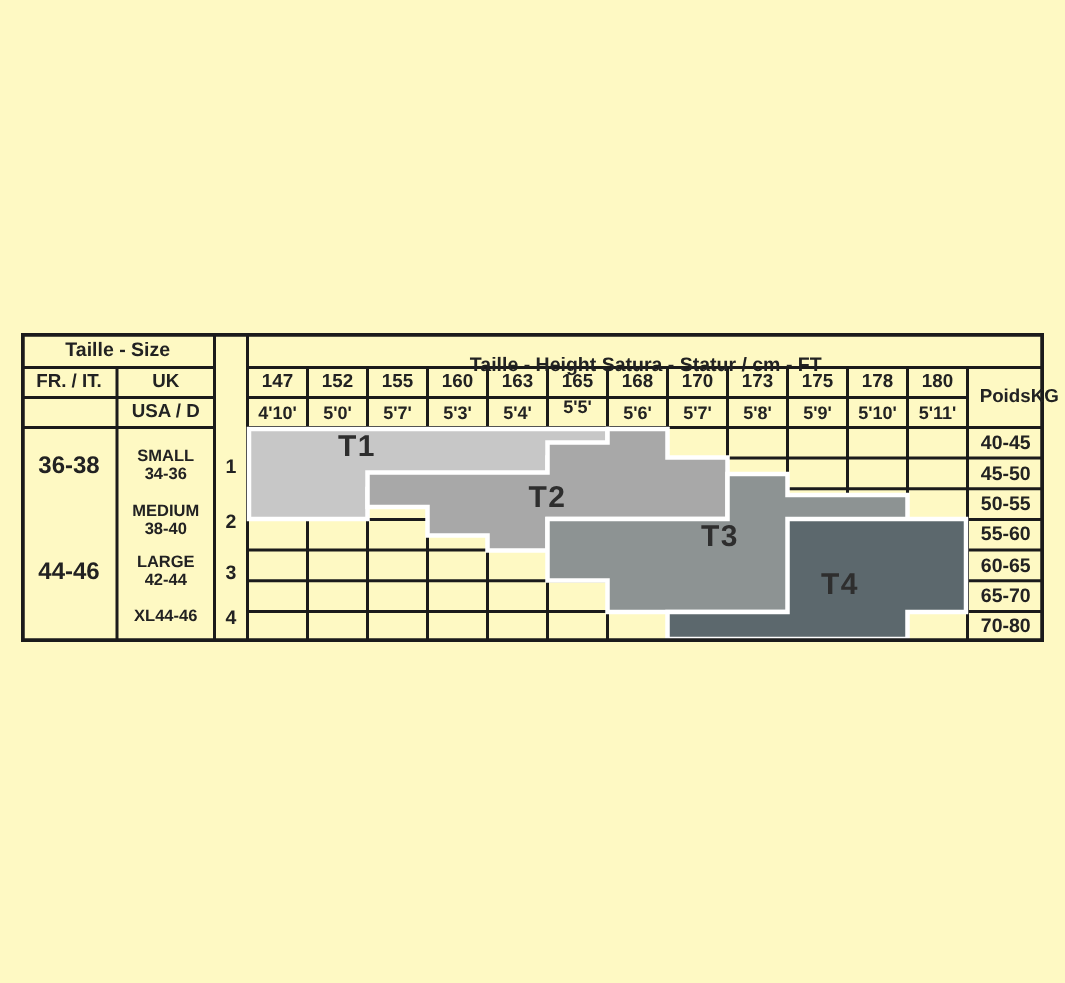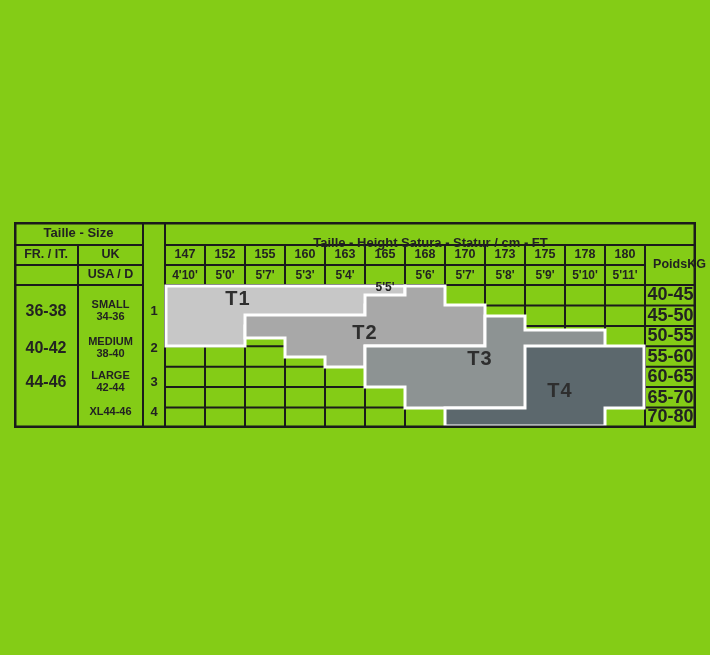--- a/index.html
+++ b/index.html
@@ -1,28 +1,28 @@
 <!DOCTYPE html>
 <html><head>
 <meta charset="utf-8">
 <style>
   html,body{margin:0;padding:0;background:#ffffff;}
-  #page{position:relative;width:710px;height:655px;background:#84cc16;overflow:hidden;
+  #page{position:relative;width:710px;height:655px;background:#fef9c3;overflow:hidden;
         font-family:"Liberation Sans", sans-serif;}
   #chart{position:absolute;left:14px;top:222px;width:682px;height:206px;}
   #gridsvg{position:absolute;left:0;top:0;}
   .cell{position:absolute;display:flex;align-items:center;justify-content:center;
         font-weight:700;color:#222222;text-align:center;line-height:1.08;}
   .t-title{font-size:13px;letter-spacing:0px;}
   .t-head{font-size:12.5px;}
   .t-ft{font-size:12px;border-radius:8px;}
   .t-fr{font-size:16px;}
   .t-uk{font-size:11px;}
   .t-num{font-size:13px;}
-  .t-wt{font-size:18px;}
+  .t-wt{font-size:13px;}
   .t-band{font-size:20px;color:#2e2e2e;letter-spacing:1px;}
 </style>
 </head>
 <body>
 
 <div id="page">
   <div id="chart">
 
     <svg id="gridsvg" width="682" height="206" viewBox="0 0 682 206">
       <g stroke="#1b1b1b" stroke-width="2" fill="none">
@@ -83,35 +83,34 @@
     <div class="cell t-head" style="left:471px;top:23px;width:40px;height:20px">173</div>
     <div class="cell t-head" style="left:511px;top:23px;width:40px;height:20px">175</div>
     <div class="cell t-head" style="left:551px;top:23px;width:40px;height:20px">178</div>
     <div class="cell t-head" style="left:591px;top:23px;width:40px;height:20px">180</div>
 
     <div class="cell t-ft" style="left:151px;top:43px;width:40px;height:20px">4'10'</div>
     <div class="cell t-ft" style="left:191px;top:43px;width:40px;height:20px">5'0'</div>
     <div class="cell t-ft" style="left:231px;top:43px;width:40px;height:20px">5'7'</div>
     <div class="cell t-ft" style="left:271px;top:43px;width:40px;height:20px">5'3'</div>
     <div class="cell t-ft" style="left:311px;top:43px;width:40px;height:20px">5'4'</div>
-    <div class="cell t-ft" style="left:351px;top:57px;width:40px;height:16px">5'5'</div>
+    <div class="cell t-ft" style="left:351px;top:41px;width:40px;height:16px">5'5'</div>
     <div class="cell t-ft" style="left:391px;top:43px;width:40px;height:20px">5'6'</div>
     <div class="cell t-ft" style="left:431px;top:43px;width:40px;height:20px">5'7'</div>
     <div class="cell t-ft" style="left:471px;top:43px;width:40px;height:20px">5'8'</div>
     <div class="cell t-ft" style="left:511px;top:43px;width:40px;height:20px">5'9'</div>
     <div class="cell t-ft" style="left:551px;top:43px;width:40px;height:20px">5'10'</div>
     <div class="cell t-ft" style="left:591px;top:43px;width:40px;height:20px">5'11'</div>
 
     <div class="cell t-head" style="left:631px;top:23px;width:69px;height:40px;">
       <span>Poids</span>
       <span>KG</span>
     </div>
 
     <div class="cell t-fr" style="left:0;top:73px;width:64px;height:32px">36-38</div>
-    <div class="cell t-fr" style="left:0;top:110px;width:64px;height:32px">40-42</div>
     <div class="cell t-fr" style="left:0;top:144px;width:64px;height:32px">44-46</div>
 
     <div class="cell t-uk" style="left:64px;top:73px;width:65px;height:32px;flex-direction:column">
       <span>SMALL</span>
       <span>34-36</span>
     </div>
     <div class="cell t-uk" style="left:64px;top:110px;width:65px;height:32px;flex-direction:column">
       <span>MEDIUM</span>
       <span>38-40</span>
     </div>

